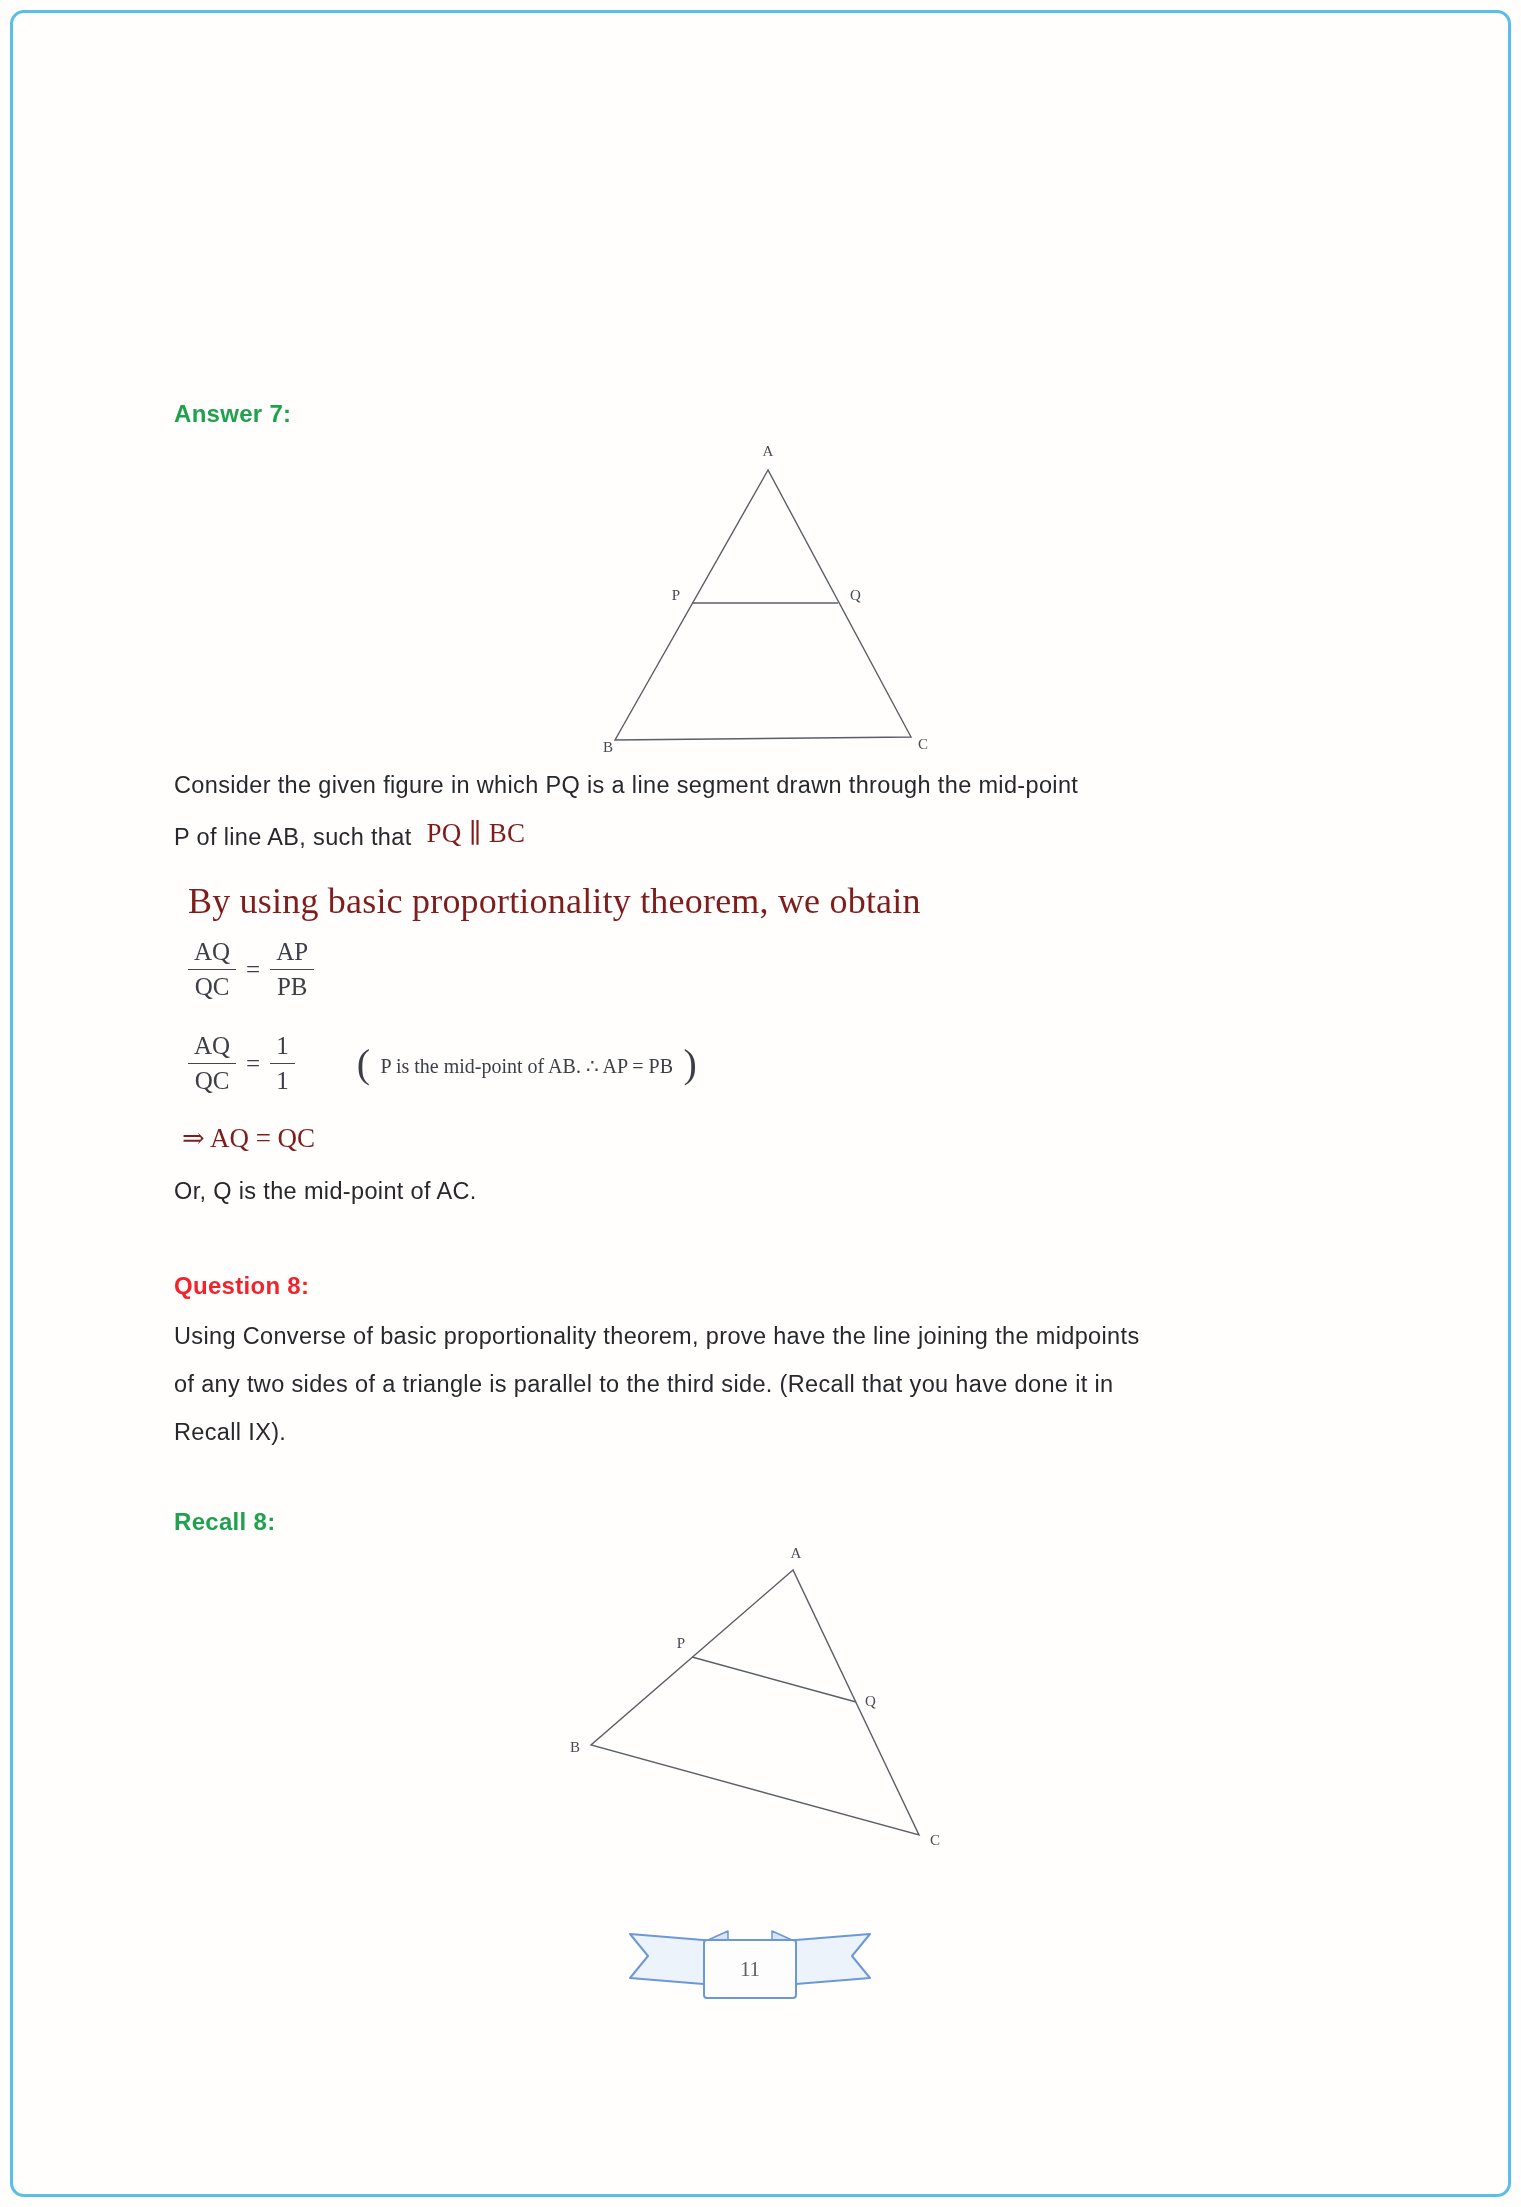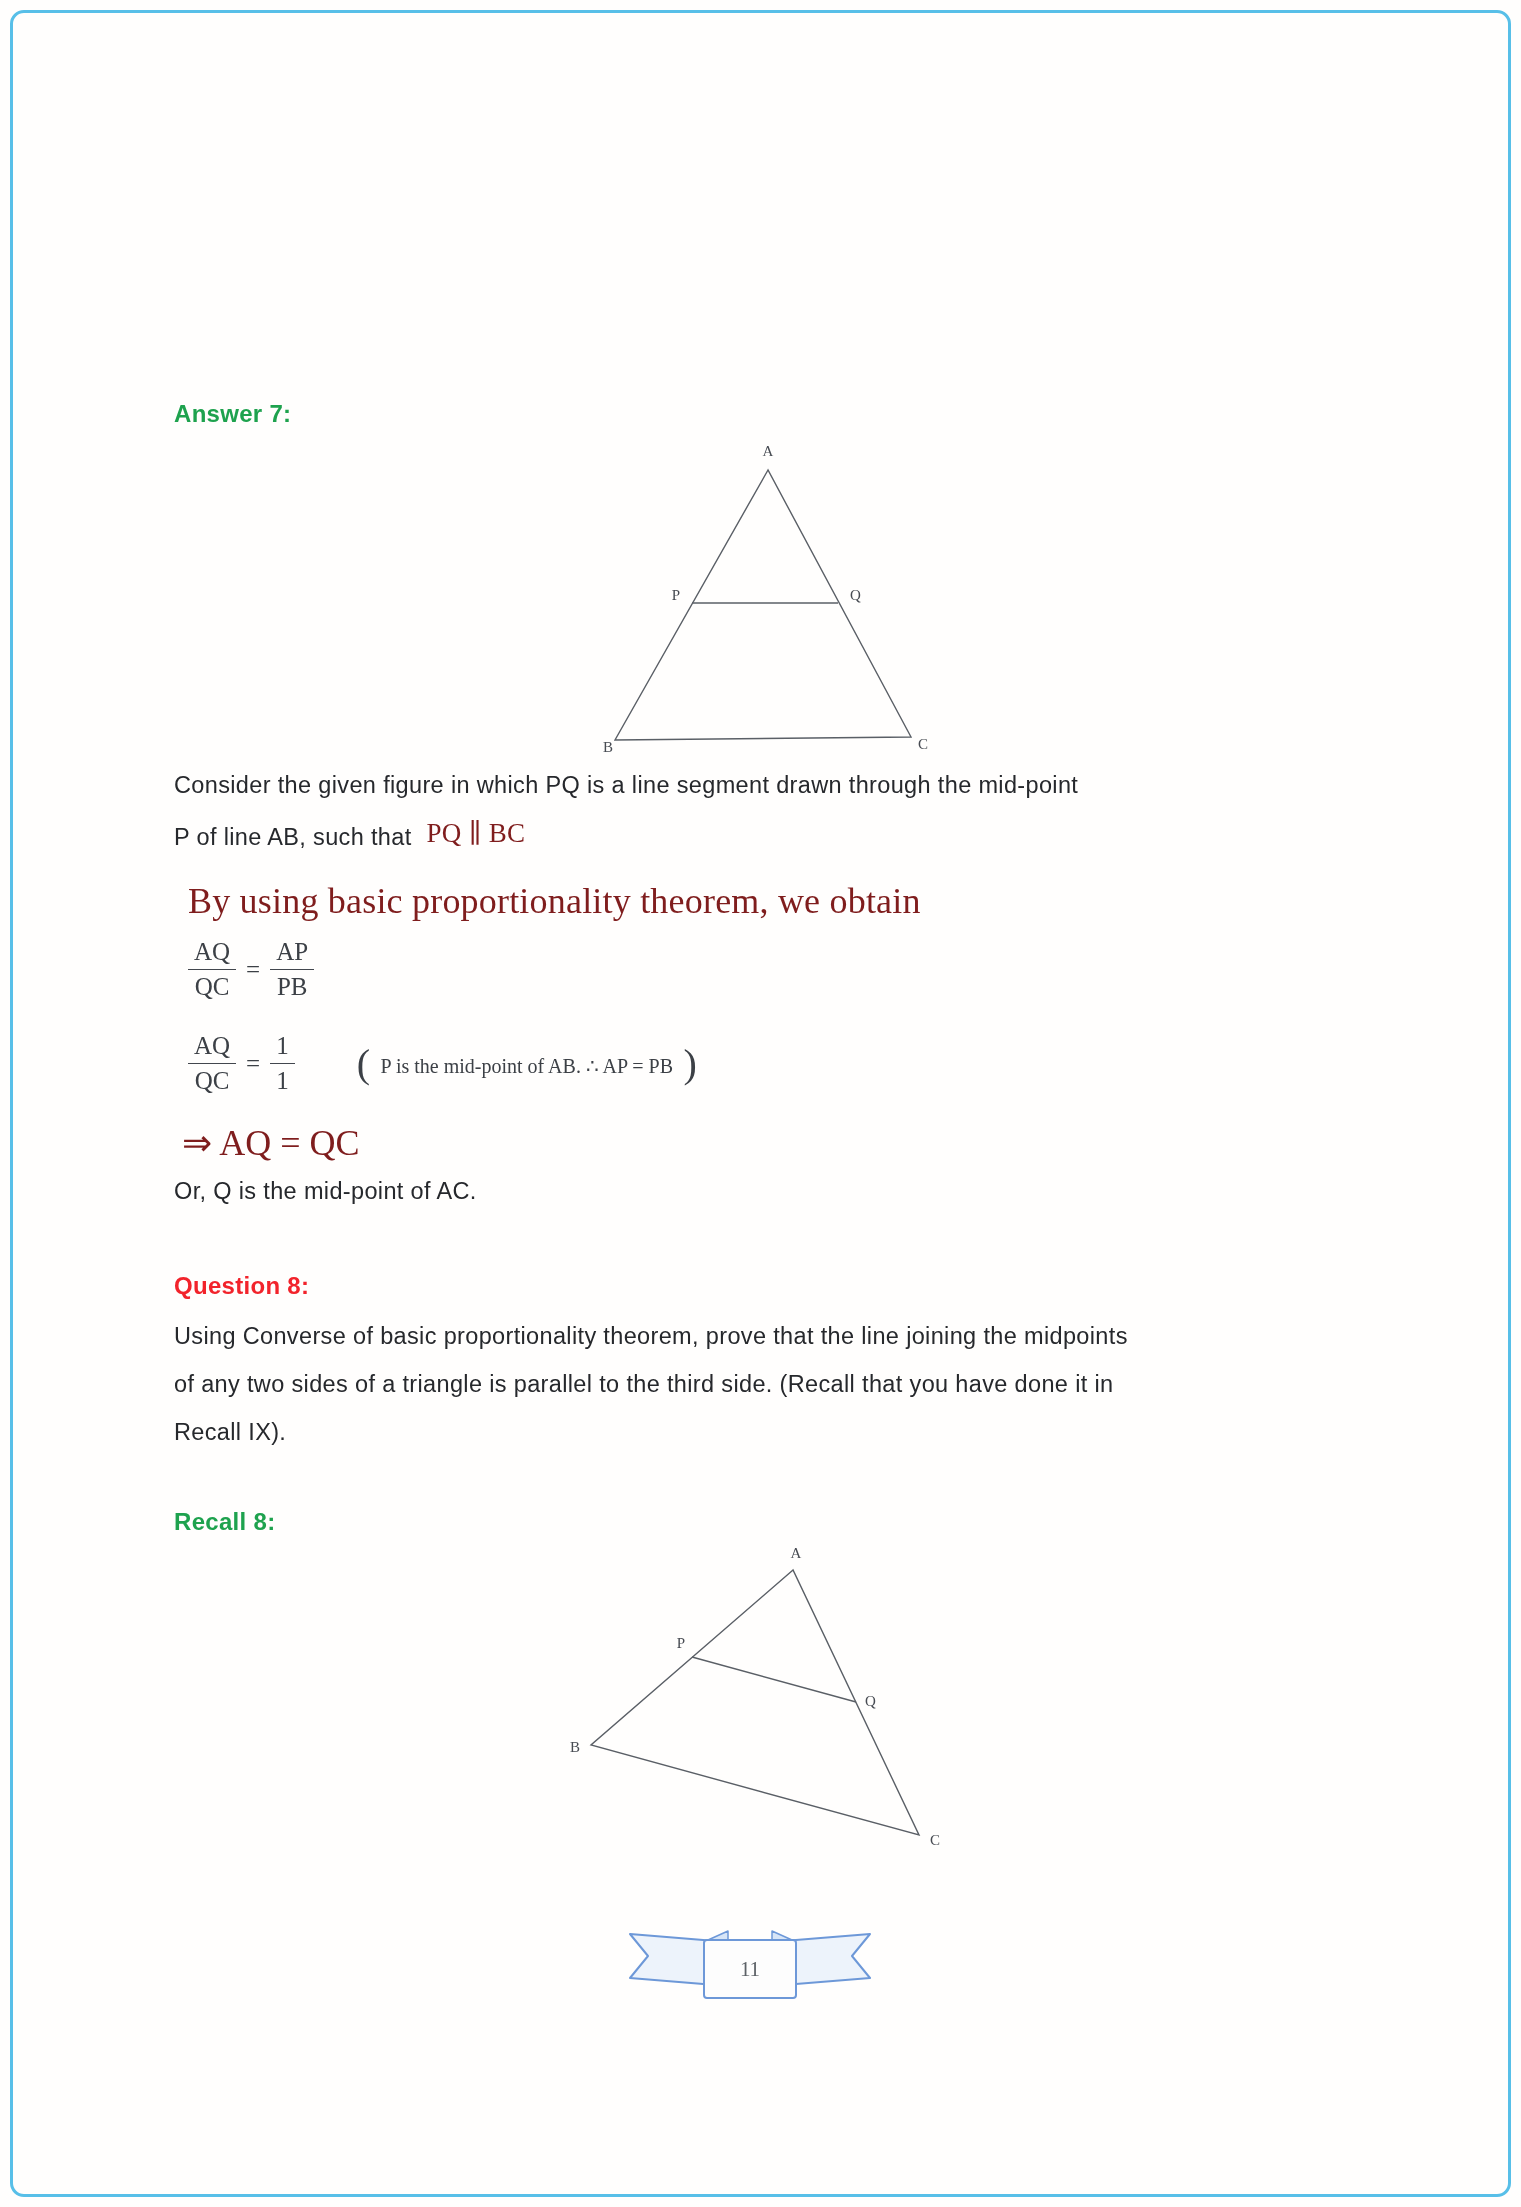--- a/index.html
+++ b/index.html
@@ -42,21 +42,21 @@
     display: inline-block; text-align: center;
     font-family: "Liberation Serif", "DejaVu Serif", serif;
     font-size: 25px; color: #3c4046;
   }
   .frac .num { display: block; border-bottom: 1.6px solid #42464d; padding: 0 6px 3px; }
   .frac .den { display: block; padding-top: 3px; }
   .eq-sign { font-family: "Liberation Serif","DejaVu Serif", serif; font-size: 25px; color: #3c4046; padding: 0 10px; }
   .eq-note { margin-left: 62px; white-space: nowrap; }
   .eq-note .paren { font-size: 40px; font-weight: 400; vertical-align: -4px; color: #3c4046; font-family: "Liberation Serif","DejaVu Serif", serif; }
   .eq-note .note-text { font-size: 20px; padding: 0 6px; font-family: "Liberation Serif","DejaVu Serif", serif; color: #3c4046; }
-  .eq3 { font-size: 36px; font-family: Liberation Serif, serif; }
+  .eq3 { font-size: 27px; }
   .fig { position: absolute; }
   .figlabel {
     font-family: "Liberation Serif", "DejaVu Serif", serif;
     font-size: 15px; fill: #474b52;
   }
   .ribbon-num {
     font-family: "Liberation Serif", "DejaVu Serif", serif;
     font-size: 21px; fill: #5c6166;
   }
 </style>
@@ -116,21 +116,21 @@
     </span>
   </div>
 
   <div class="abs serif-math eq3" style="left:182px; top:1122px;">⇒ AQ = QC</div>
 
   <div class="abs body-text" style="left:174px; top:1178px;">Or, Q is the mid-point of AC.</div>
 
   <div class="abs heading h-red" style="left:174px; top:1272px;">Question 8:</div>
 
   <div class="abs body-text q8-lines" style="left:174px; top:1312px; width:1210px;">
-    <div>Using Converse of basic proportionality theorem, prove that the line joining the midpoints</div>
+    <div>Using Converse of basic proportionality theorem, prove have the line joining the midpoints</div>
     <div>of any two sides of a triangle is parallel to the third side. (Recall that you have done it in</div>
     <div>Recall IX).</div>
   </div>
 
   <div class="abs heading h-green" style="left:174px; top:1508px;">Recall 8:</div>
 
   <svg class="fig" style="left:558px; top:1542px;" width="430" height="330" viewBox="0 0 430 330">
     <polygon points="235,28 33,203 361,293" fill="none" stroke="#5a5f66" stroke-width="1.4"></polygon>
     <line x1="134" y1="115" x2="298" y2="160" stroke="#5a5f66" stroke-width="1.4"></line>
     <text class="figlabel" x="238" y="16" text-anchor="middle">A</text>

